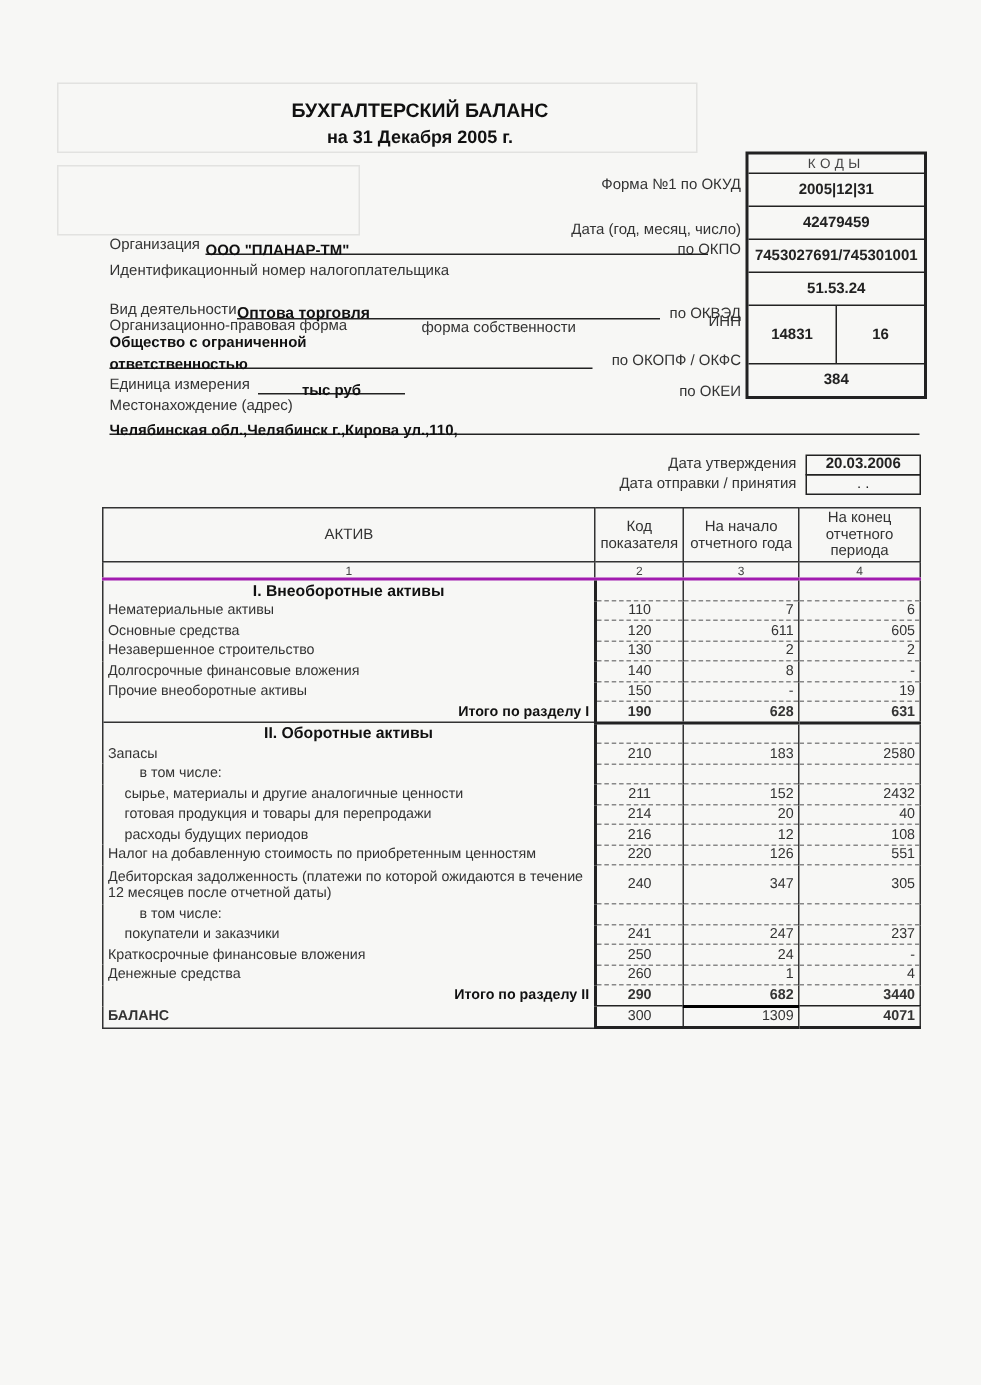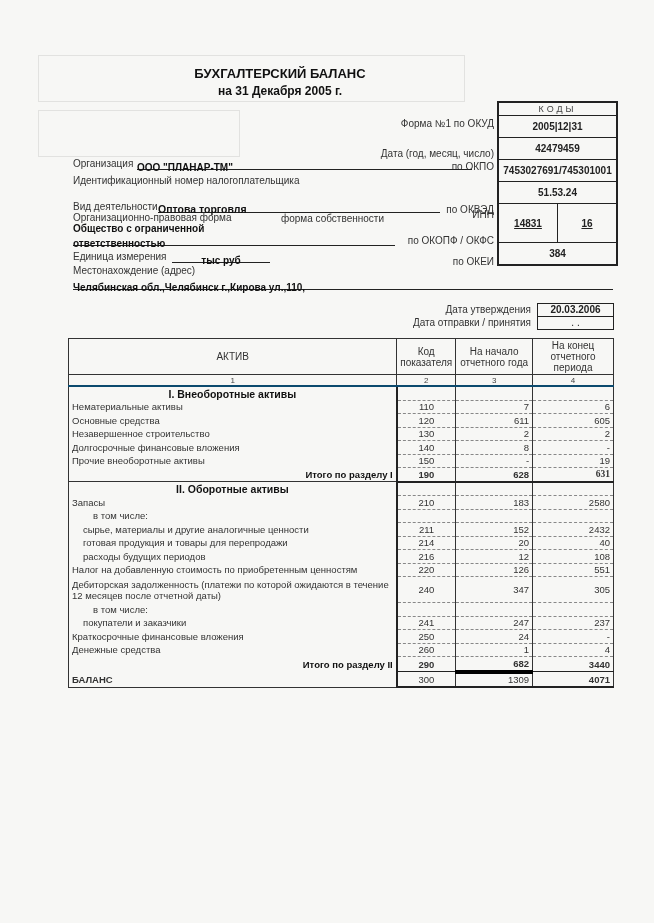--- a/index.html
+++ b/index.html
@@ -11,21 +11,21 @@
   .abs { position:absolute; }
   .ghost { position:absolute; border:1px solid #e2e2e0; }
   .title { left:0; width:560px; text-align:center; font-weight:bold; font-size:13px; color:#111; }
   .lbl { font-size:10px; color:#333; white-space:nowrap; }
   .bold { font-weight:bold; color:#111; }
   .uline { border-bottom:1px solid #222; }
   .codes { position:absolute; left:497px; top:101px; width:117px; border:2px solid #222; background:transparent; }
   .codes .row { border-top:1px solid #222; height:21px; line-height:21px; text-align:center; font-size:10px; font-weight:bold; }
   .codes .hdr { height:12px; line-height:12px; font-size:9px; letter-spacing:3px; color:#444; font-weight:normal; text-align:center; }
   .codes .split { display:flex; height:40px; }
-  .codes .split div { flex:1; display:flex; align-items:center; justify-content:center; font-size:10px; font-weight:bold;text-decoration:underline; }
+  .codes .split div { flex:1; display:flex; align-items:center; justify-content:center; font-size:10px; font-weight:bold; }
   .codes .split div + div { border-left:1px solid #222; }
   .rlabel { position:absolute; right:160px; font-size:10px; color:#333; text-align:right; white-space:nowrap; }
   .datebox { position:absolute; left:537px; width:75px; border:1.5px solid #222; text-align:center; font-size:10px; font-weight:bold; height:12px; line-height:12px; }
 
   table.bal { position:absolute; left:68px; top:338px; width:546px; border-collapse:collapse; font-size:9.5px; }
   table.bal td, table.bal th { padding:0 3px; }
   table.bal th { font-weight:normal; border:1px solid #333; font-size:10px; color:#333; }
   .c1 { width:322px; }
   .c2 { width:50px; }
   .c3 { width:70px; }
@@ -34,21 +34,21 @@
   .code { text-align:center; border-left:2px solid #222; border-right:1px solid #333; border-bottom:1px dashed #888; color:#333; }
   .name { color:#333; border-left:1px solid #333; }
   .sect { text-align:center; font-weight:bold; font-size:10.5px; color:#111; border-left:1px solid #333; }
   .tot { text-align:right; font-weight:bold; color:#111; border-left:1px solid #333; }
   .num.b, .code.b { font-weight:bold; }
   .idx td { text-align:center; font-size:8px; height:10px; border:1px solid #333; color:#444; }
   tr.r td { height:12.5px; }
   tr.r2 td { height:25px; }
   .indent1 { padding-left:24px !important; }
   .indent2 { padding-left:14px !important; }
-  .thick-top td { border-top:2px solid #0c4a6e; }
+  .thick-top td { border-top:2px solid #a21caf; }
   .last td { border-bottom:2px solid #222; }
 </style>
 </head>
 <body>
 
 <div class="ghost" style="left:38px;top:55px;width:425px;height:45px;"></div>
 <div class="ghost" style="left:38px;top:110px;width:200px;height:45px;"></div>
 
 <div class="abs title" style="top:66px;">БУХГАЛТЕРСКИЙ БАЛАНС</div>
 <div class="abs title" style="top:84px;font-weight:bold;font-size:12px;">на 31 Декабря 2005 г.</div>
@@ -157,21 +157,21 @@
         <td class="code">150</td>
         <td class="num">-</td>
         <td class="num">19</td>
       </tr>
     </tbody>
   <tbody>
       <tr class="r">
     <td class="tot">Итого по разделу I</td>
     <td class="code b" style="border-bottom:2px solid #222;">190</td>
     <td class="num b" style="border-bottom:2px solid #222;">628</td>
-    <td class="num b" style="border-bottom:2px solid #222;font-family:Liberation Serif, serif;">631</td>
+    <td class="num b" style="border-bottom:2px solid #222;">631</td>
   </tr>
   <tr class="r">
     <td class="sect" style="border-top:1px solid #333;">II. Оборотные активы</td>
     <td class="code"></td>
         <td class="num"></td>
         <td class="num"></td>
   </tr>
   </tbody>
     <tbody id="s2">
       <tr class="r">
@@ -238,21 +238,21 @@
         <td class="name">Денежные средства</td>
         <td class="code">260</td>
         <td class="num">1</td>
         <td class="num">4</td>
       </tr>
     </tbody>
   <tbody>
       <tr class="r">
     <td class="tot">Итого по разделу II</td>
     <td class="code b" style="border-bottom:1px solid #222;">290</td>
-    <td class="num b" style="border-bottom:4px solid #000000;">682</td>
+    <td class="num b" style="border-bottom:2px solid #000000;">682</td>
     <td class="num b" style="border-bottom:1px solid #222;">3440</td>
   </tr>
   <tr class="r last">
     <td class="name bold" style="border-bottom:1px solid #333;">БАЛАНС</td>
     <td class="code">300</td>
     <td class="num">1309</td>
     <td class="num b">4071</td>
   </tr>
 </tbody>
   </table>

